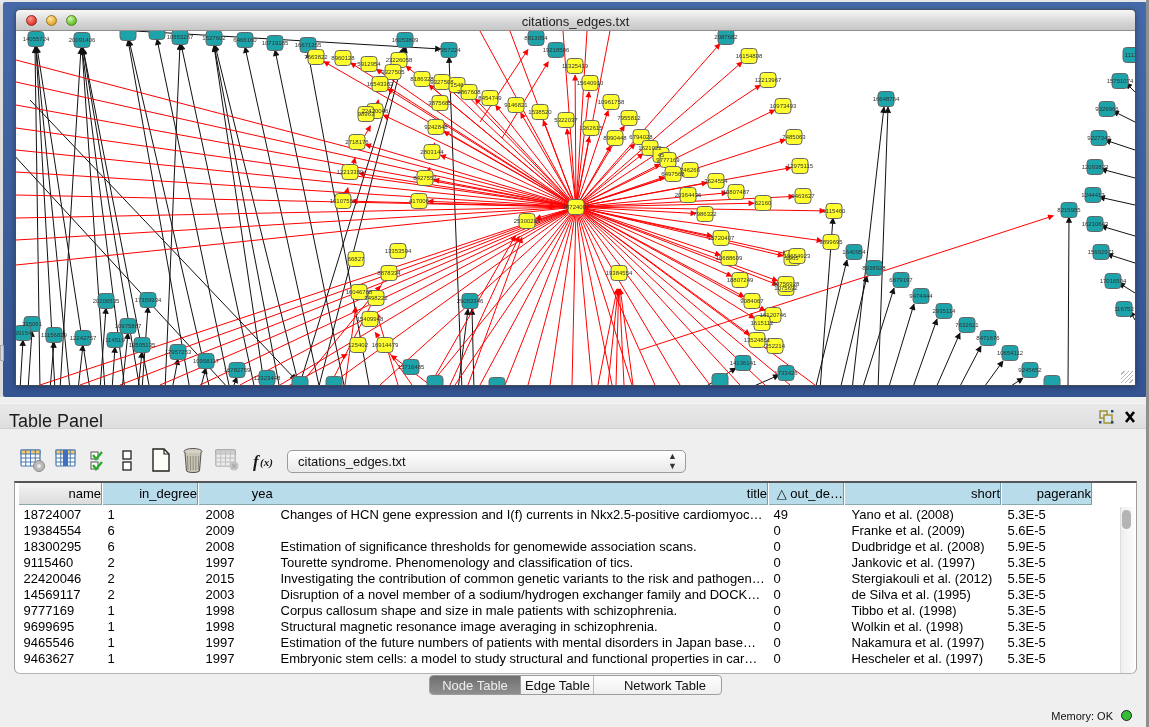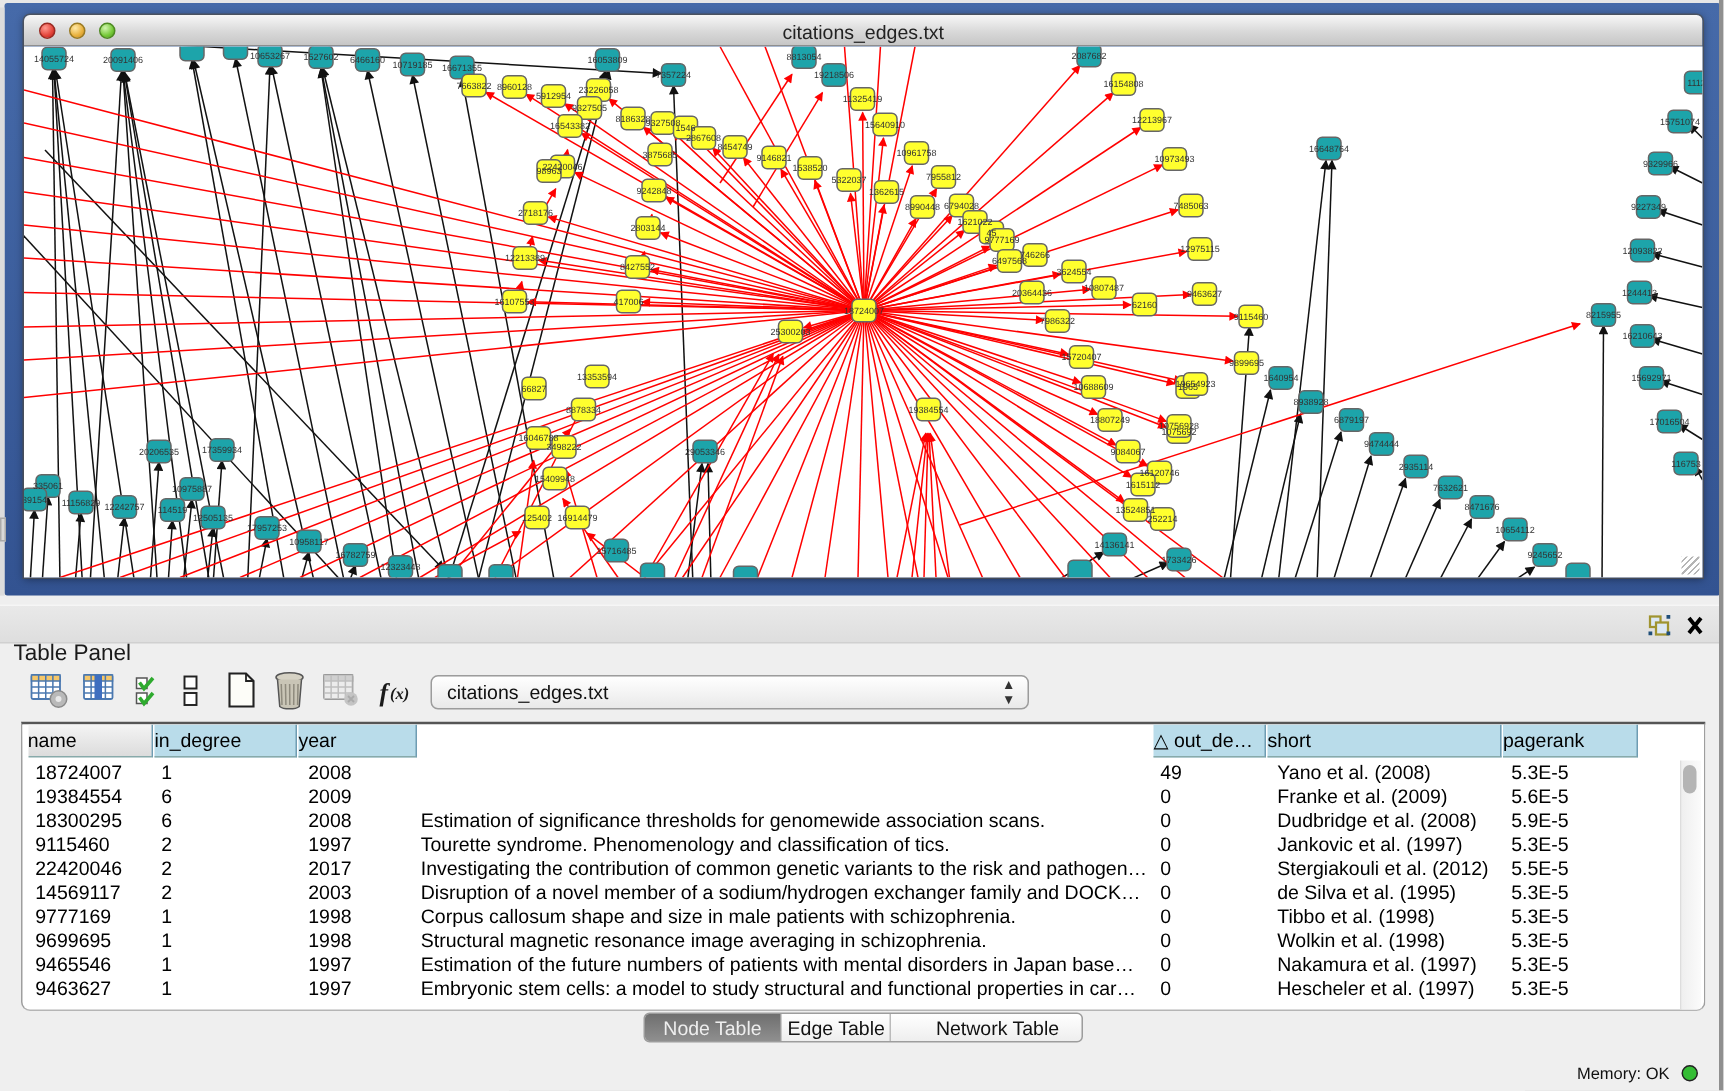--- a/index.html
+++ b/index.html
@@ -7,27 +7,27 @@
 #titlebar{position:absolute;left:0;top:0;width:100%;height:21px;border-radius:4px 4px 0 0;background:linear-gradient(#f7f7f7,#d9d9d9 55%,#c6c6c6);border-bottom:1px solid #8e8e8e}
 #titlebar .t{position:absolute;width:100%;text-align:center;top:3.5px;font-size:13px;color:#222}
 .tl{position:absolute;top:5px;width:11px;height:11px;border-radius:50%}
 #tl1{left:10px;background:radial-gradient(circle at 35% 30%,#ff9a90,#e3443a 60%,#b2201c);border:0.5px solid #9a2a22}
 #tl2{left:30px;background:radial-gradient(circle at 35% 30%,#ffe9a8,#e8b03c 60%,#c2882a);border:0.5px solid #9a7a22}
 #tl3{left:50px;background:radial-gradient(circle at 35% 30%,#d2f5b0,#74c837 60%,#4e9a22);border:0.5px solid #4e8a22}
 #gfx{position:absolute;left:0;top:21px;width:1119px;height:354px;background:#fff;overflow:hidden}
 #grip{position:absolute;right:2px;bottom:2px;width:12px;height:12px;background:repeating-linear-gradient(135deg,transparent 0 2px,#b5b5b5 2px 3px)}
 #westtab{position:absolute;left:0;top:345px;width:4px;height:16px;background:#d8d8d8;border:1px solid #aaa}
 #tph{position:absolute;left:0;top:403px;width:1146px;height:26px;background:linear-gradient(#e9e9e9,#dedede);border-top:1px solid #f6f6f6;border-bottom:1px solid #d0d0d0}
-#tph .t{position:absolute;left:9px;top:23px;font-size:15px;color:#1a1a1a}
+#tph .t{position:absolute;left:9px;top:7px;font-size:18px;color:#1a1a1a}
 #midbg{position:absolute;left:0;top:397px;width:1146px;height:330px;background:#efefef}
 #toolbar{position:absolute;left:8px;top:440px;width:1120px;height:44px}
 #combo{position:absolute;left:287px;top:450px;width:399px;height:23px;border:1px solid #9c9c9c;border-radius:5px;background:linear-gradient(#fff,#e9e9e9);font-size:13px;color:#111;line-height:21px;padding-left:10px}
 #combo .ar{position:absolute;right:8px;top:0;font-size:9px;color:#333;line-height:10px}
 #tbl{position:absolute;left:13.5px;top:481px;width:1123px;height:193px;background:#fff;border-top:2px solid #555;border-left:1px solid #9e9e9e;border-right:1px solid #9e9e9e;border-bottom:1px solid #b5b5b5;border-radius:0 0 6px 6px;overflow:hidden}
-.hc{position:absolute;top:0;height:22px;font-size:13px;text-align:left;line-height:22px;color:#000;border-right:1px solid #6f9cb2;border-bottom:1px solid #8aa}
+.hc{position:absolute;top:0;height:22px;font-size:13px;text-align:right;line-height:22px;color:#000;border-right:1px solid #6f9cb2;border-bottom:1px solid #8aa}
 .hg{background:linear-gradient(#f4f4f4,#dcdcdc)}
 .hb{background:#b9dcea}
 .tr{position:absolute;left:0;width:1105px;height:16px;font-size:13px;color:#000}
 .tr span{position:absolute;white-space:nowrap;top:0.5px}
 #sbtrack{position:absolute;right:2px;top:24px;width:14px;height:167px;background:linear-gradient(90deg,#efefef,#fbfbfb);border-left:1px solid #ddd}
 #sbthumb{position:absolute;right:4.5px;top:27px;width:9px;height:19px;background:#b4b4b4;border-radius:5px}
 #tabs{position:absolute;left:429px;top:675px;width:293px;height:20px;border:1px solid #9d9d9d;border-radius:4px;background:linear-gradient(#fff,#eee);font-size:13px;overflow:hidden}
 #tabs div{position:absolute;top:0;height:100%;line-height:19px;text-align:center}
 #seg1{left:0;width:91px;background:linear-gradient(#6f6f6f,#8f8f8f);color:#eee;border-right:1px solid #9d9d9d}
 #seg2{left:92px;width:72px;color:#111;border-right:1px solid #bbb}
@@ -567,27 +567,29 @@
         <text x="240" y="27" font-family="Liberation Serif,serif" font-style="italic" font-weight="bold" font-size="17" fill="#1a1a1a">f</text>
         <text x="247" y="26" font-family="Liberation Serif,serif" font-style="italic" font-weight="bold" font-size="11" fill="#1a1a1a">(x)</text>
       </g>
     </svg>
   </div>
 <div id="combo">citations_edges.txt<span class="ar">▲<br>▼</span></div>
 <div id="tbl">
     <div class="hc hg" style="left:4.0px;width:83.5px">name</div>
     <div class="hc hb" style="left:88.5px;width:95px">in_degree</div>
     <div class="hc hb" style="left:184.5px;width:79px">year</div>
+    <div class="hc hb" style="left:258.5px;width:495px">title</div>
     <div class="hc hb" style="left:754.5px;width:75px">△ out_de…</div>
     <div class="hc hb" style="left:830.5px;width:156px">short</div>
     <div class="hc hb" style="left:987.5px;width:90px">pagerank</div>
     <div class="tr" style="top:23px">
       <span style="left:9px">18724007</span>
       <span style="left:93px">1</span>
       <span style="left:191px">2008</span>
+      <span style="left:266px">Changes of HCN gene expression and I(f) currents in Nkx2.5-positive cardiomyoc…</span>
       <span style="left:759px">49</span>
       <span style="left:837px">Yano et al. (2008)</span>
       <span style="left:993px">5.3E-5</span>
     </div>
     <div class="tr" style="top:39px">
       <span style="left:9px">19384554</span>
       <span style="left:93px">6</span>
       <span style="left:191px">2009</span>
       <span style="left:759px">0</span>
       <span style="left:837px">Franke et al. (2009)</span>
@@ -607,21 +609,21 @@
       <span style="left:93px">2</span>
       <span style="left:191px">1997</span>
       <span style="left:266px">Tourette syndrome. Phenomenology and classification of tics.</span>
       <span style="left:759px">0</span>
       <span style="left:837px">Jankovic et al. (1997)</span>
       <span style="left:993px">5.3E-5</span>
     </div>
     <div class="tr" style="top:87px">
       <span style="left:9px">22420046</span>
       <span style="left:93px">2</span>
-      <span style="left:191px">2017</span>
+      <span style="left:191px">2015</span>
       <span style="left:266px">Investigating the contribution of common genetic variants to the risk and pathogen…</span>
       <span style="left:759px">0</span>
       <span style="left:837px">Stergiakouli et al. (2012)</span>
       <span style="left:993px">5.5E-5</span>
     </div>
     <div class="tr" style="top:103px">
       <span style="left:9px">14569117</span>
       <span style="left:93px">2</span>
       <span style="left:191px">2003</span>
       <span style="left:266px">Disruption of a novel member of a sodium/hydrogen exchanger family and DOCK…</span>

